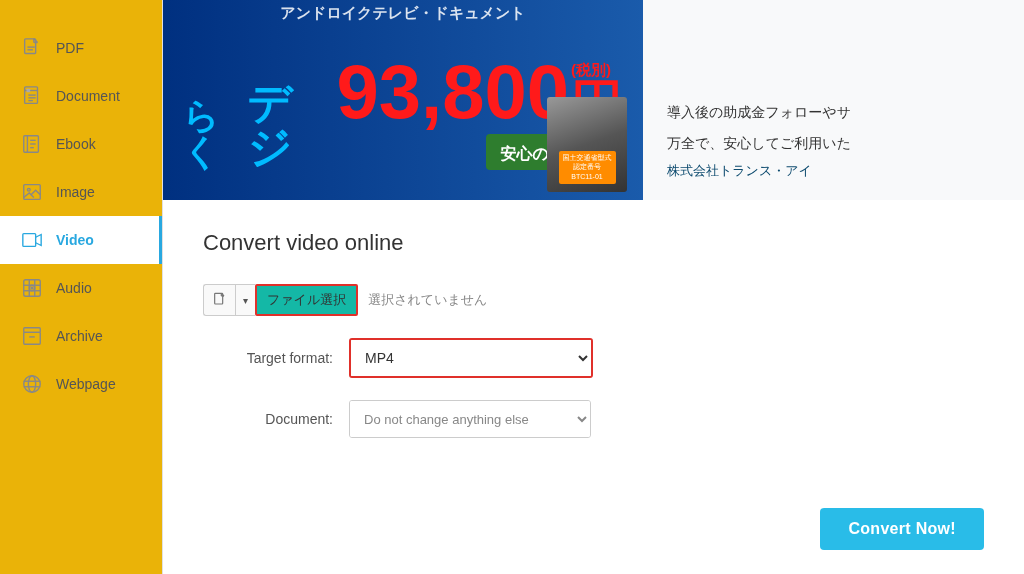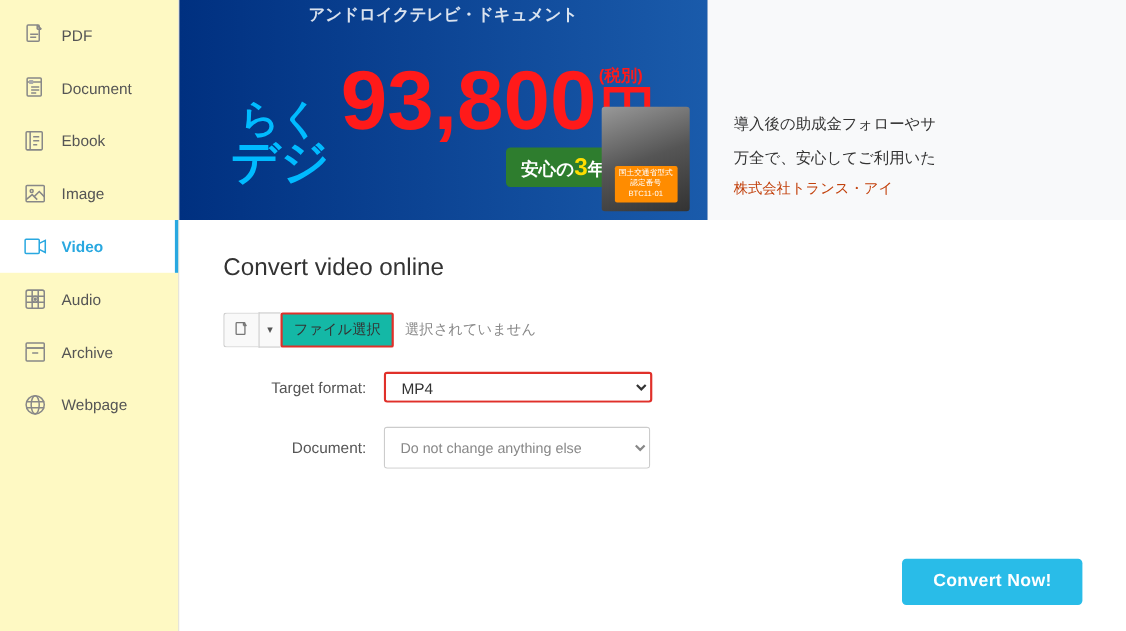--- a/index.html
+++ b/index.html
@@ -9,25 +9,25 @@
       width: 1024px;
       height: 574px;
       overflow: hidden;
       background: #fff;
     }
 
     
     .sidebar {
       width: 163px;
       min-width: 163px;
-      background: #fef9c3;
+      background: #eab308;
       border-right: 1px solid #e0e0e0;
       display: flex;
       flex-direction: column;
-      padding-top: 8px;
+      padding-top: 24px;
     }
     .sidebar-item {
       display: flex;
       align-items: center;
       padding: 10px 18px;
       cursor: pointer;
       color: #555;
       font-size: 14px;
       gap: 10px;
     }
@@ -86,21 +86,21 @@
       background: #f8f9fa;
     }
     .banner-text-jp {
       font-size: 14px;
       color: #333;
       line-height: 1.6;
       margin-bottom: 8px;
     }
     .banner-company {
       font-size: 13px;
-      color: #c2410c;
+      color: #0c4a6e;
     }
 
     
     .content {
       flex: 1;
       padding: 30px 40px;
       background: #fff;
       position: relative;
     }
     .page-title {
@@ -172,21 +172,21 @@
     }
 
     
     .format-select-wrapper {
       border: 2px solid #e0302a;
       border-radius: 3px;
       overflow: hidden;
     }
     .format-select {
       width: 240px;
-      height: 24px;
+      height: 36px;
       padding: 4px 10px;
       font-size: 14px;
       border: none;
       outline: none;
       background: #fff;
       color: #333;
       appearance: auto;
       cursor: pointer;
     }
 
@@ -328,21 +328,21 @@
 
 <div class="main">
 
   <div class="banner">
     <div class="banner-left">
 
       <div style="position:absolute;top:0;left:0;right:0;text-align:center;color:#fff;font-size:15px;font-weight:bold;padding:4px;overflow:hidden;opacity:0.85;">
         アンドロイクテレビ・ドキュメント
       </div>
       <div style="display:flex;flex-direction:row;align-items:flex-end;margin-top:24px;gap:4px;">
-        <div style="display:flex;flex-direction:column;align-items:center;">
+        <div style="display:flex;flex-direction:row;align-items:flex-end;">
           <span style="color:#00bbff;font-size:36px;font-weight:900;line-height:1;font-family:serif;">らく</span>
           <span style="color:#00bbff;font-size:44px;font-weight:900;line-height:1;font-family:serif;">デジ</span>
         </div>
         <div style="display:flex;flex-direction:column;align-items:flex-end;margin-left:6px;">
           <div style="display:flex;align-items:flex-start;line-height:1;">
             <span style="color:#ff1a1a;font-size:76px;font-weight:900;font-family:'Arial Black',sans-serif;line-height:1;">93,800</span>
             <div style="display:flex;flex-direction:column;margin-left:2px;margin-top:8px;">
               <span style="color:#ff1a1a;font-size:15px;font-weight:bold;">(税別)</span>
               <span style="color:#ff1a1a;font-size:52px;font-weight:900;font-family:'Arial Black',sans-serif;line-height:1;">円</span>
             </div>

